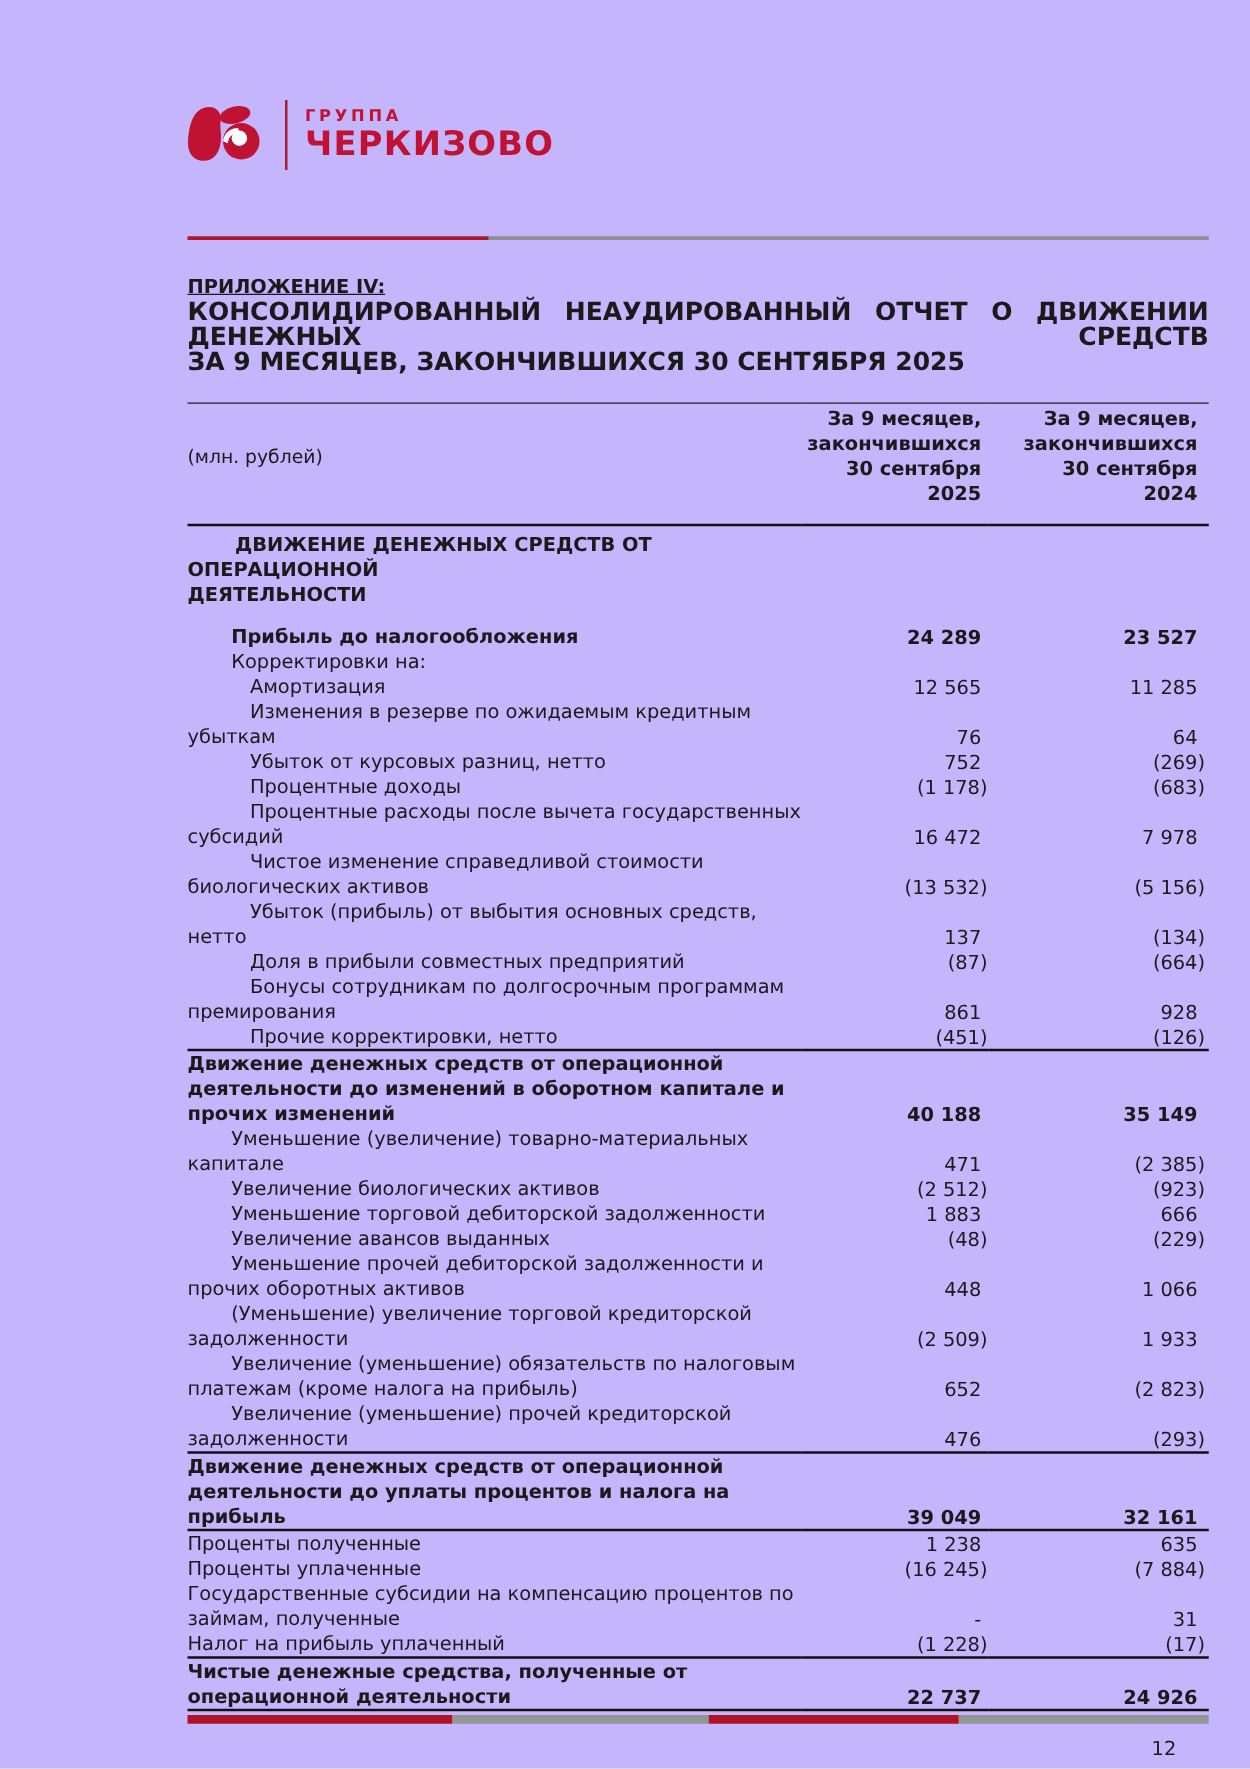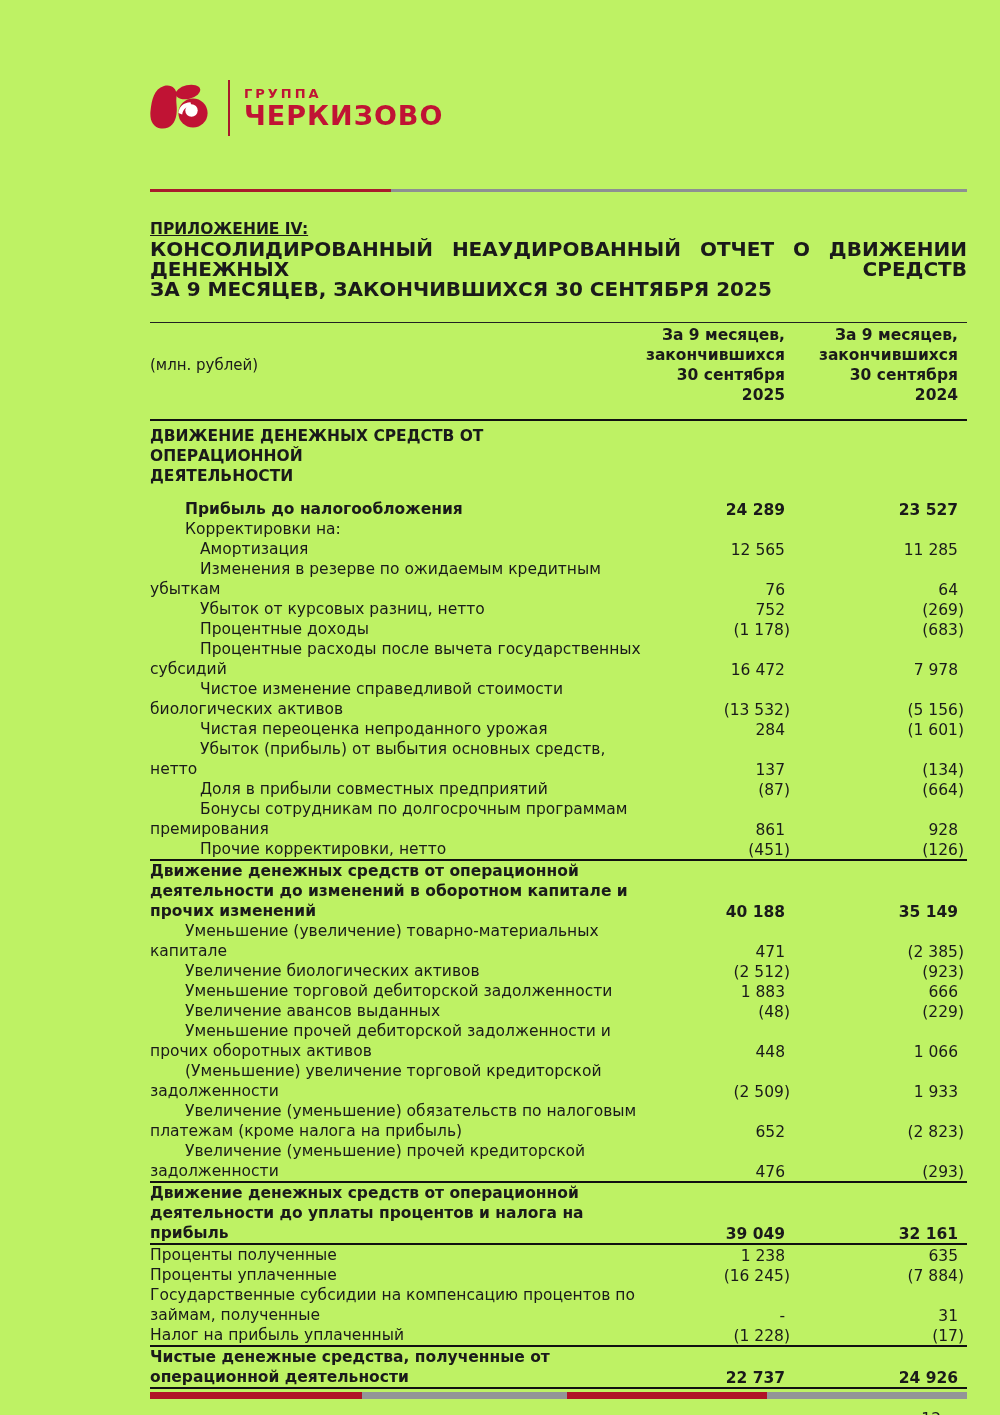--- a/index.html
+++ b/index.html
@@ -1,19 +1,19 @@
 <!DOCTYPE html>
 <html style="--brand-red: #C01334; --rule-red: #A91A2C; --rule-gray: #8D9092; --bar-red: #B01327; --bar-gray: #939597; --text: #1A1A1A;"><head>
 <meta charset="utf-8">
 <style>
   html,body{margin:0;padding:0;background:#ffffff;}
   .page{
     position:relative;
     width:1000px;height:1415px;
-    background:#bef264;
+    background:#c4b5fd;
     font-family:"DejaVu Sans",sans-serif;
     color:var(--text,#1a1a1a);
     overflow:hidden;
   }
   .content{margin-left:150px;margin-right:33px;}
 
   
   .brand{display:flex;align-items:center;margin-top:82px;height:52px;}
   .brand svg{display:block;}
   .brand-sep{width:2px;height:56px;background:var(--rule-red,#a91a2c);margin:0 14px 0 18px;}
@@ -121,21 +121,21 @@
               <div class="ln np">За 9 месяцев,</div>
               <div class="ln np">закончившихся</div>
               <div class="ln np">30 сентября</div>
               <div class="ln np">2024</div>
             </td>
           </tr>
       </thead>
       <tbody>
           <tr class="r-section gap">
             <td class="lbl">
-              <div class="ln" style="padding-left: 0px;">ДВИЖЕНИЕ ДЕНЕЖНЫХ СРЕДСТВ ОТ</div>
+              <div class="ln" style="padding-left: 0px; margin-left: 38px;">ДВИЖЕНИЕ ДЕНЕЖНЫХ СРЕДСТВ ОТ</div>
               <div class="ln">ОПЕРАЦИОННОЙ</div>
               <div class="ln">ДЕЯТЕЛЬНОСТИ</div>
             </td>
             <td class="val v1"></td>
             <td class="val v2"></td>
           </tr>
           <tr class="r-bold">
             <td class="lbl">
               <div class="ln" style="padding-left: 35px;">Прибыль до налогообложения</div>
             </td>
@@ -186,27 +186,20 @@
             <td class="val v1"><span class="np">16 472</span></td>
             <td class="val v2"><span class="np">7 978</span></td>
           </tr>
           <tr class="r-plain">
             <td class="lbl">
               <div class="ln" style="padding-left: 50px;">Чистое изменение справедливой стоимости</div>
               <div class="ln">биологических активов</div>
             </td>
             <td class="val v1"><span class="pp">(13 532)</span></td>
             <td class="val v2"><span class="pp">(5 156)</span></td>
-          </tr>
-          <tr class="r-plain">
-            <td class="lbl">
-              <div class="ln" style="padding-left: 50px;">Чистая переоценка непроданного урожая</div>
-            </td>
-            <td class="val v1"><span class="np">284</span></td>
-            <td class="val v2"><span class="pp">(1 601)</span></td>
           </tr>
           <tr class="r-plain">
             <td class="lbl">
               <div class="ln" style="padding-left: 50px;">Убыток (прибыль) от выбытия основных средств,</div>
               <div class="ln">нетто</div>
             </td>
             <td class="val v1"><span class="np">137</span></td>
             <td class="val v2"><span class="pp">(134)</span></td>
           </tr>
           <tr class="r-plain">

